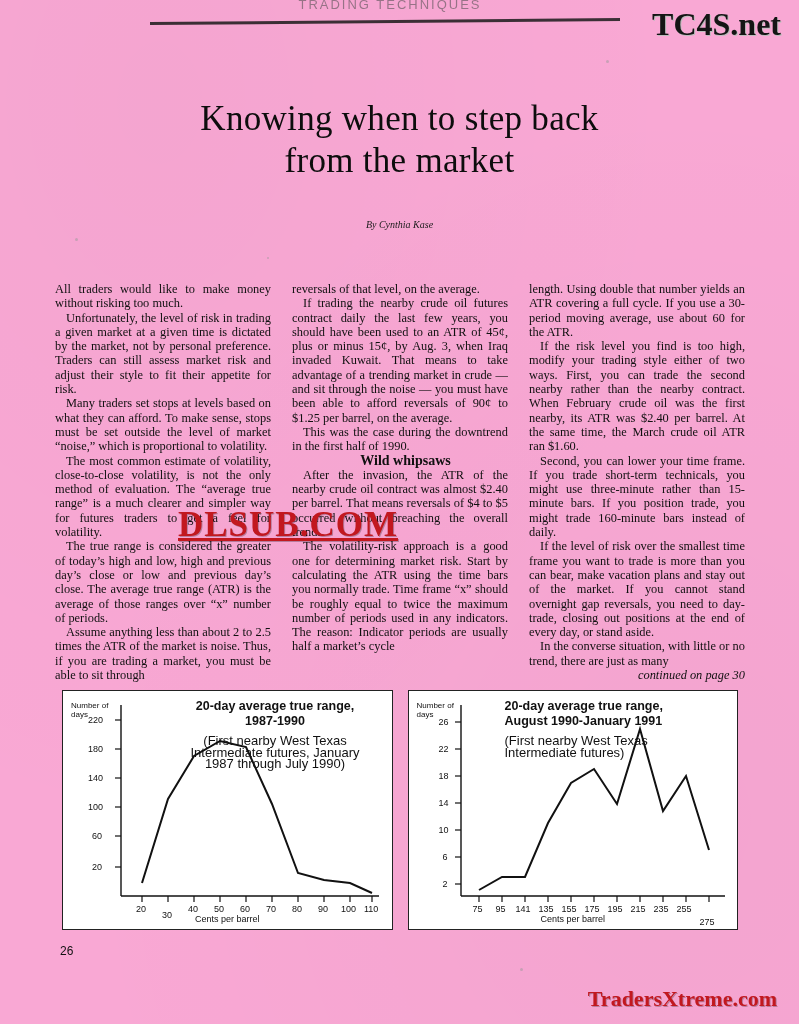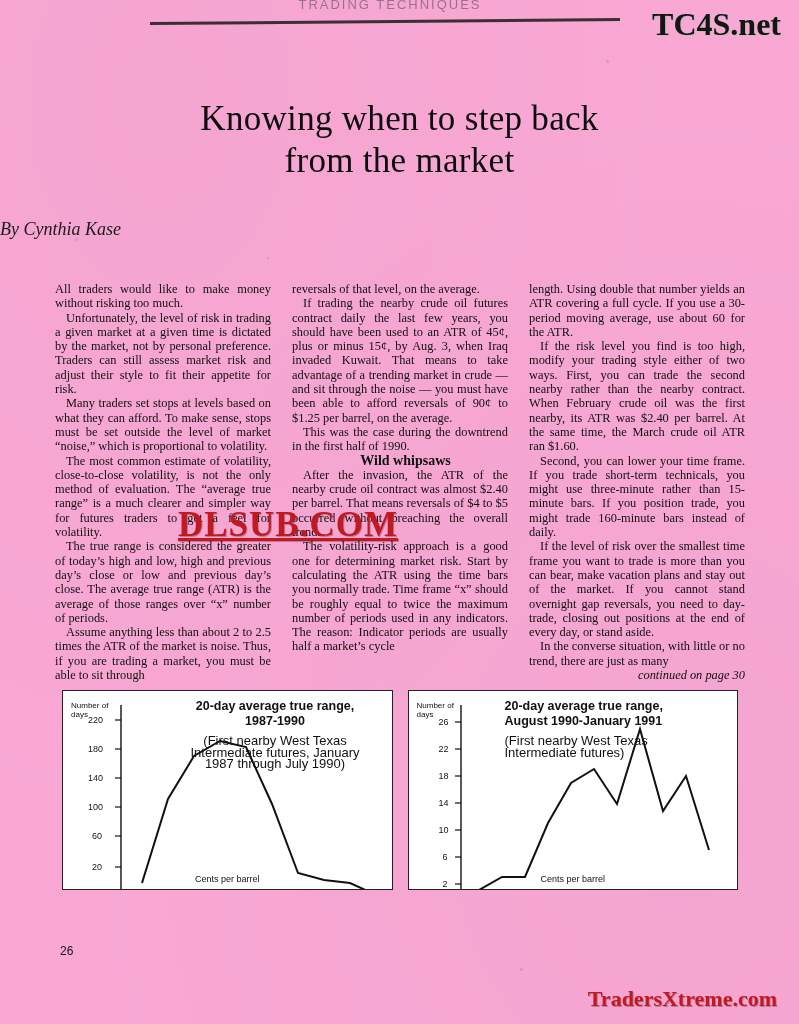--- a/index.html
+++ b/index.html
@@ -82,22 +82,23 @@
     line-height: 42px;
     font-weight: normal;
     color: #0d0d0d;
     letter-spacing: 0.3px;
   }
   .byline {
     position: absolute;
     top: 219px;
     left: 0;
     width: 799px;
+    text-align: center;
     font-style: italic;
-    font-size: 18px;
+    font-size: 10px;
     color: #1b1b1b;
   }
 
   
   .cols {
     position: absolute;
     top: 282px;
     left: 55px;
     width: 690px;
     display: flex;
@@ -155,21 +156,21 @@
     text-shadow: 1px 1px 0 rgba(0,0,0,.25);
     z-index: 5;
   }
 
   
   .figs {
     position: absolute;
     top: 690px;
     left: 62px;
     width: 676px;
-    height: 200px;
+    height: 240px;
     display: flex;
     gap: 15px;
     border-radius: 13px;
   }
   .fig {
     position: relative;
     border: 1px solid #222;
     background: #fff;
     flex: 1;
     overflow: hidden;
@@ -326,21 +327,21 @@
       </svg>
 
       <div class="tick-lbl" style="left:29px; top:171px;">20</div>
       <div class="tick-lbl" style="left:29px; top:140px;">60</div>
       <div class="tick-lbl" style="left:25px; top:111px;">100</div>
       <div class="tick-lbl" style="left:25px; top:82px;">140</div>
       <div class="tick-lbl" style="left:25px; top:53px;">180</div>
       <div class="tick-lbl" style="left:25px; top:24px;">220</div>
 
       <div class="tick-lbl" style="left:73px; top:213px;">20</div>
-      <div class="tick-lbl" style="left:99px; top:213px;">30</div>
+      <div class="tick-lbl" style="left:99px; top:219px;">30</div>
       <div class="tick-lbl" style="left:125px; top:213px;">40</div>
       <div class="tick-lbl" style="left:151px; top:213px;">50</div>
       <div class="tick-lbl" style="left:177px; top:213px;">60</div>
       <div class="tick-lbl" style="left:203px; top:213px;">70</div>
       <div class="tick-lbl" style="left:229px; top:213px;">80</div>
       <div class="tick-lbl" style="left:255px; top:213px;">90</div>
       <div class="tick-lbl" style="left:278px; top:213px;">100</div>
       <div class="tick-lbl" style="left:301px; top:213px;">110</div>
 
       <div class="xlabel">Cents per barrel</div>

